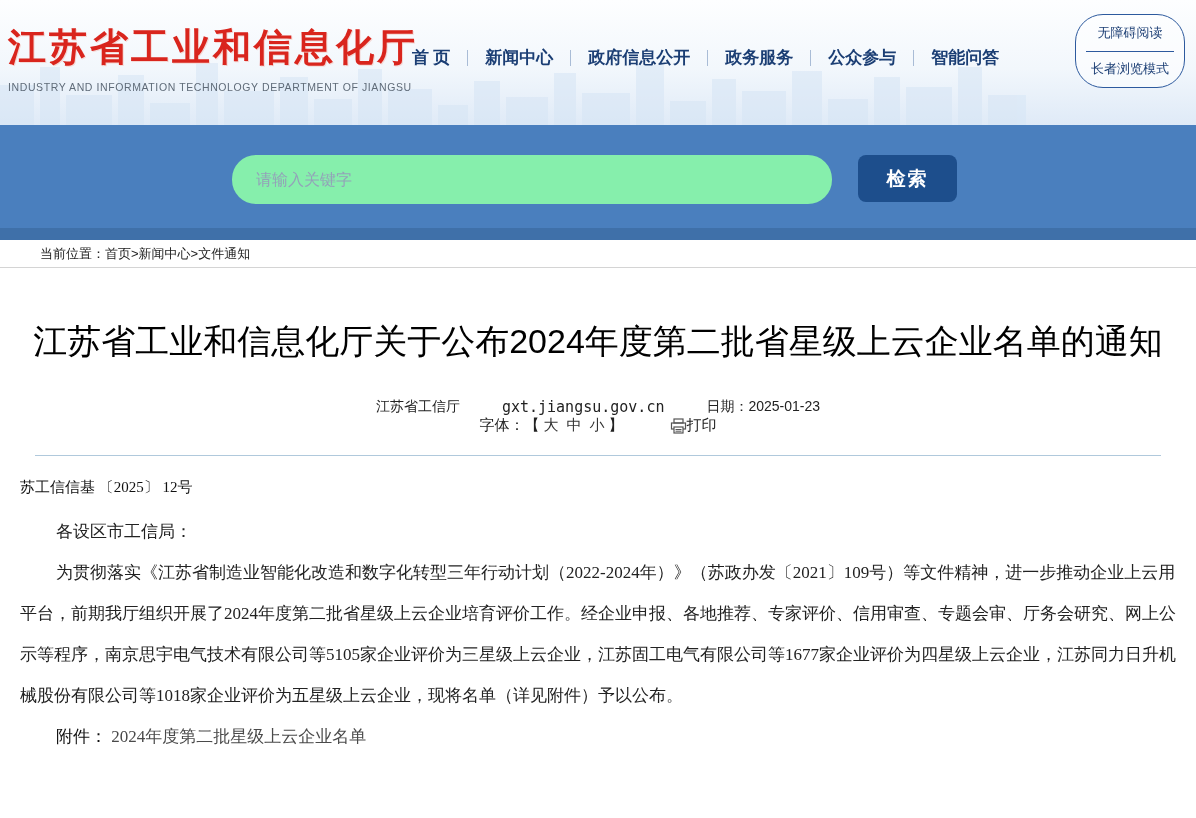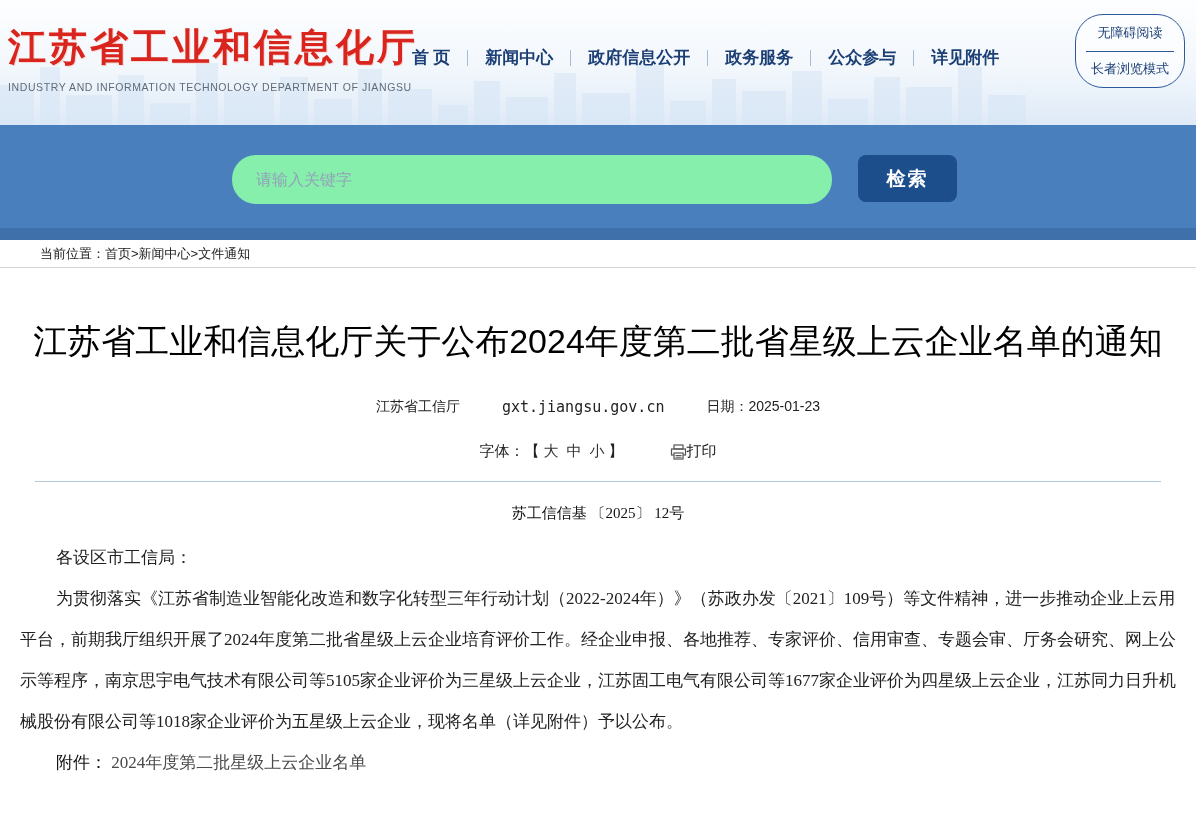--- a/index.html
+++ b/index.html
@@ -167,21 +167,20 @@
     gap: 42px;
     font-size: 14px;
     color: #222;
   }
   .meta-website {
     font-family: "DejaVu Sans Mono", "Liberation Mono", monospace;
     font-size: 15px;
     color: #222;
   }
   .font-row {
-    margin-top: 26px;
     display: flex;
     justify-content: center;
     align-items: center;
     font-size: 15px;
     color: #222;
   }
   .font-size-opt { cursor: pointer; padding: 0 4px; color: #333; }
   .print-group {
     display: flex;
     align-items: center;
@@ -189,21 +188,21 @@
     cursor: pointer;
     gap: 0;
   }
   .content-divider {
     margin: 20px 15px 0 15px;
     height: 1px;
     background: #b0c9dc;
   }
   .doc-number {
     margin-top: 22px;
-    text-align: center;
+    text-align: left;
     font-size: 15px;
     color: #111;
     font-family: "Liberation Serif", "DejaVu Serif", serif;
   }
   .body-text {
     margin-top: 14px;
     font-size: 17px;
     color: #222;
     line-height: 41px;
     font-family: "Liberation Serif", "DejaVu Serif", serif;
@@ -260,21 +259,21 @@
     <span class="nav-item">首 页</span>
     <span class="nav-sep"></span>
     <span class="nav-item">新闻中心</span>
     <span class="nav-sep"></span>
     <span class="nav-item">政府信息公开</span>
     <span class="nav-sep"></span>
     <span class="nav-item">政务服务</span>
     <span class="nav-sep"></span>
     <span class="nav-item">公众参与</span>
     <span class="nav-sep"></span>
-    <span class="nav-item">详见附件</span>
+    <span class="nav-item">智能问答</span>
   </div>
 
   <div class="access-box">
     <div class="access-row">无障碍阅读</div>
     <div class="access-divider"></div>
     <div class="access-row">长者浏览模式</div>
   </div>
 </div>
 
 <div class="banner">

